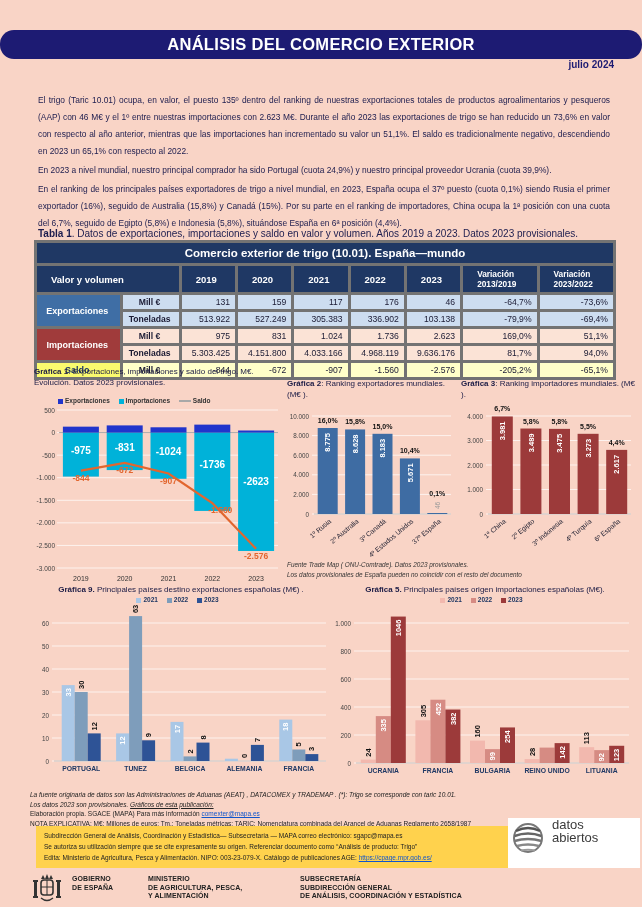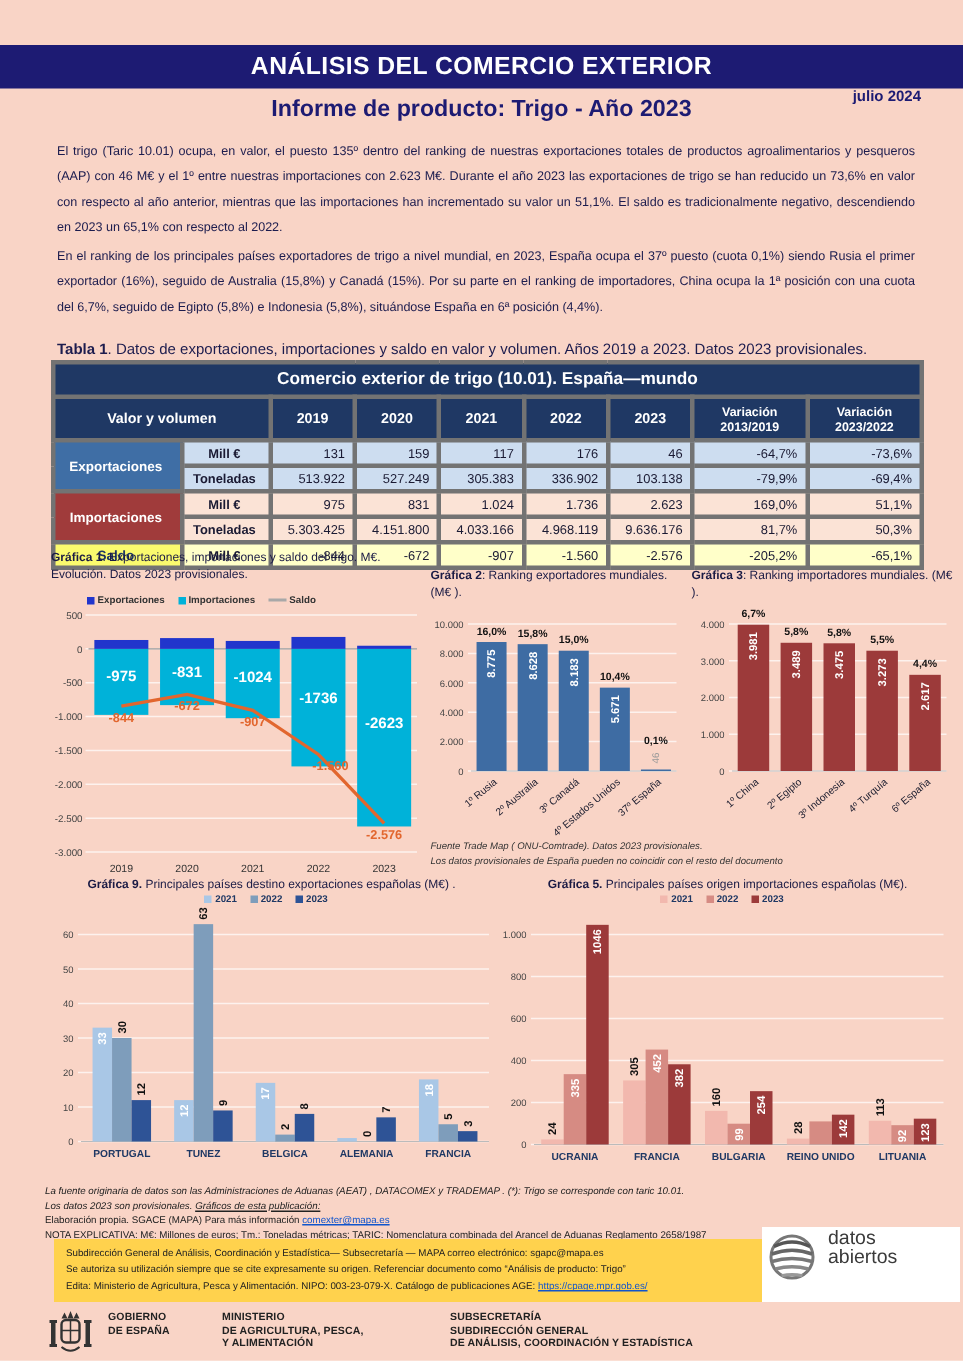--- a/index.html
+++ b/index.html
@@ -2,33 +2,33 @@
 <html><head>
 <meta charset="utf-8">
 <style>
   html,body{margin:0;padding:0;}
   #page{position:relative;width:642px;height:907px;background:#f9d4c6;overflow:hidden;
         font-family:"Liberation Sans",sans-serif;color:#1c1c4e;}
   .abs{position:absolute;}
   
   #banner{top:30px;left:0;width:642px;height:29px;background:#1d1b73;color:#fff;
           display:flex;align-items:center;justify-content:center;font-weight:bold;
-          font-size:16.5px;letter-spacing:.3px;}
+          font-size:16.5px;letter-spacing:.3px;border-radius:14px;}
   #date{top:59px;right:28px;font-weight:bold;font-size:10px;color:#1d1b73;}
   #title{top:64px;left:0;width:642px;text-align:center;font-weight:bold;font-size:15.5px;color:#1d1b73;}
   
   #intro{top:90px;left:36px;width:576px;font-size:8.4px;line-height:17px;text-align:justify;color:#1c1c4e;}
   #intro p{margin:2px;}
   
   #tcap{top:228px;left:38px;font-size:10px;color:#1c1c4e;}
   #tbl{top:240px;left:34px;}
   table{border-collapse:collapse;width:582px;border:2px solid #17214d;table-layout:fixed;}
   td{border:3px solid #737373;font-size:8.6px;padding:2px 5px 2px 2px;text-align:right;color:#1a1a33;}
   .t-title td{background:#1f3864;color:#fff;font-weight:bold;font-size:11.5px;text-align:center;padding:4px;}
-  .t-head td{background:#1f3864;color:#fff;font-weight:bold;font-size:9.5px;text-align:center;padding:3px 14px;}
+  .t-head td{background:#1f3864;color:#fff;font-weight:bold;font-size:9.5px;text-align:left;padding:3px 14px;}
   .t-head .varh{font-size:8.3px;line-height:10px;}
   .r-exp td{background:#cdddf0;}
   .r-imp td{background:#fbe3d6;}
   .r-sal td{background:#ffffc9;}
   td.lab{font-weight:bold;text-align:center;font-size:9px;}
   td.lab.exp{background:#3f6ea5;color:#fff;}
   td.lab.imp{background:#a03b3b;color:#fff;}
   td.lab.sal{background:#fafa6e;color:#1f3864;}
   td.unit{font-weight:bold;text-align:center;color:#1a1a33;}
   
@@ -59,24 +59,24 @@
 </style>
 </head>
 <body>
 
 <div id="page">
 
   <div id="banner" class="abs">
     <span>ANÁLISIS DEL COMERCIO EXTERIOR</span>
   </div>
   <div id="date" class="abs">julio 2024</div>
-  <div id="title" class="abs">Informe de producto: Trigo - Año 2023</div>
 
   <div id="intro" class="abs">
     <p>El trigo (Taric 10.01) ocupa, en valor, el puesto 135º dentro del ranking de nuestras exportaciones totales de productos agroalimentarios y pesqueros (AAP) con 46 M€ y el 1º entre nuestras importaciones con 2.623 M€. Durante el año 2023 las exportaciones de trigo se han reducido un 73,6% en valor con respecto al año anterior, mientras que las importaciones han incrementado su valor un 51,1%. El saldo es tradicionalmente negativo, descendiendo en 2023 un 65,1% con respecto al 2022.</p>
+    <p>En 2023 a nivel mundial, nuestro principal comprador ha sido Portugal (cuota 24,9%) y nuestro principal proveedor Ucrania (cuota 39,9%).</p>
     <p>En el ranking de los principales países exportadores de trigo a nivel mundial, en 2023, España ocupa el 37º puesto (cuota 0,1%) siendo Rusia el primer exportador (16%), seguido de Australia (15,8%) y Canadá (15%). Por su parte en el ranking de importadores, China ocupa la 1ª posición con una cuota del 6,7%, seguido de Egipto (5,8%) e Indonesia (5,8%), situándose España en 6ª posición (4,4%).</p>
   </div>
 
   <div id="tcap" class="abs">
     <b>Tabla 1</b><span>. Datos de exportaciones, importaciones y saldo en valor y volumen. Años 2019 a 2023. Datos 2023 provisionales.</span>
   </div>
 
   <div id="tbl" class="abs">
     <table>
       <colgroup>
@@ -145,21 +145,21 @@
             <td>51,1%</td>
           </tr>
           <tr class="r-imp">
             <td class="unit">Toneladas</td>
             <td>5.303.425</td>
             <td>4.151.800</td>
             <td>4.033.166</td>
             <td>4.968.119</td>
             <td>9.636.176</td>
             <td>81,7%</td>
-            <td>50,3%</td>
+            <td>94,0%</td>
           </tr>
           <tr class="r-sal">
             <td rowspan="1" class="lab sal">Saldo</td>
             <td class="unit">Mill €</td>
             <td>-844</td>
             <td>-672</td>
             <td>-907</td>
             <td>-1.560</td>
             <td>-2.576</td>
             <td>-205,2%</td>

